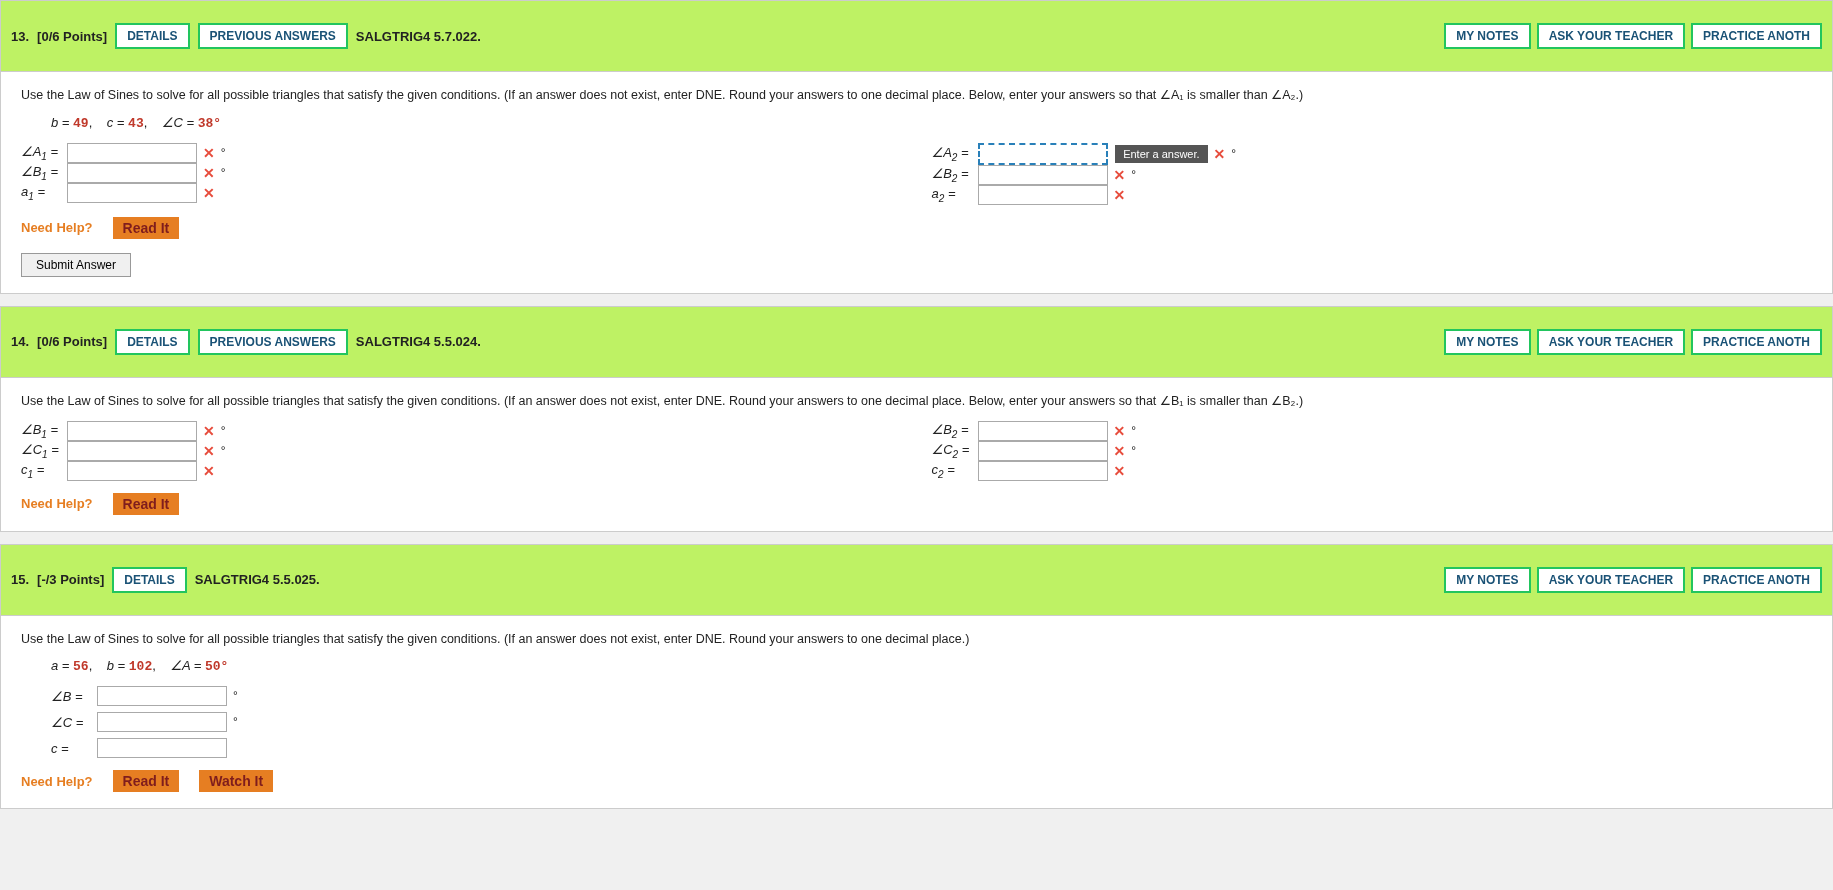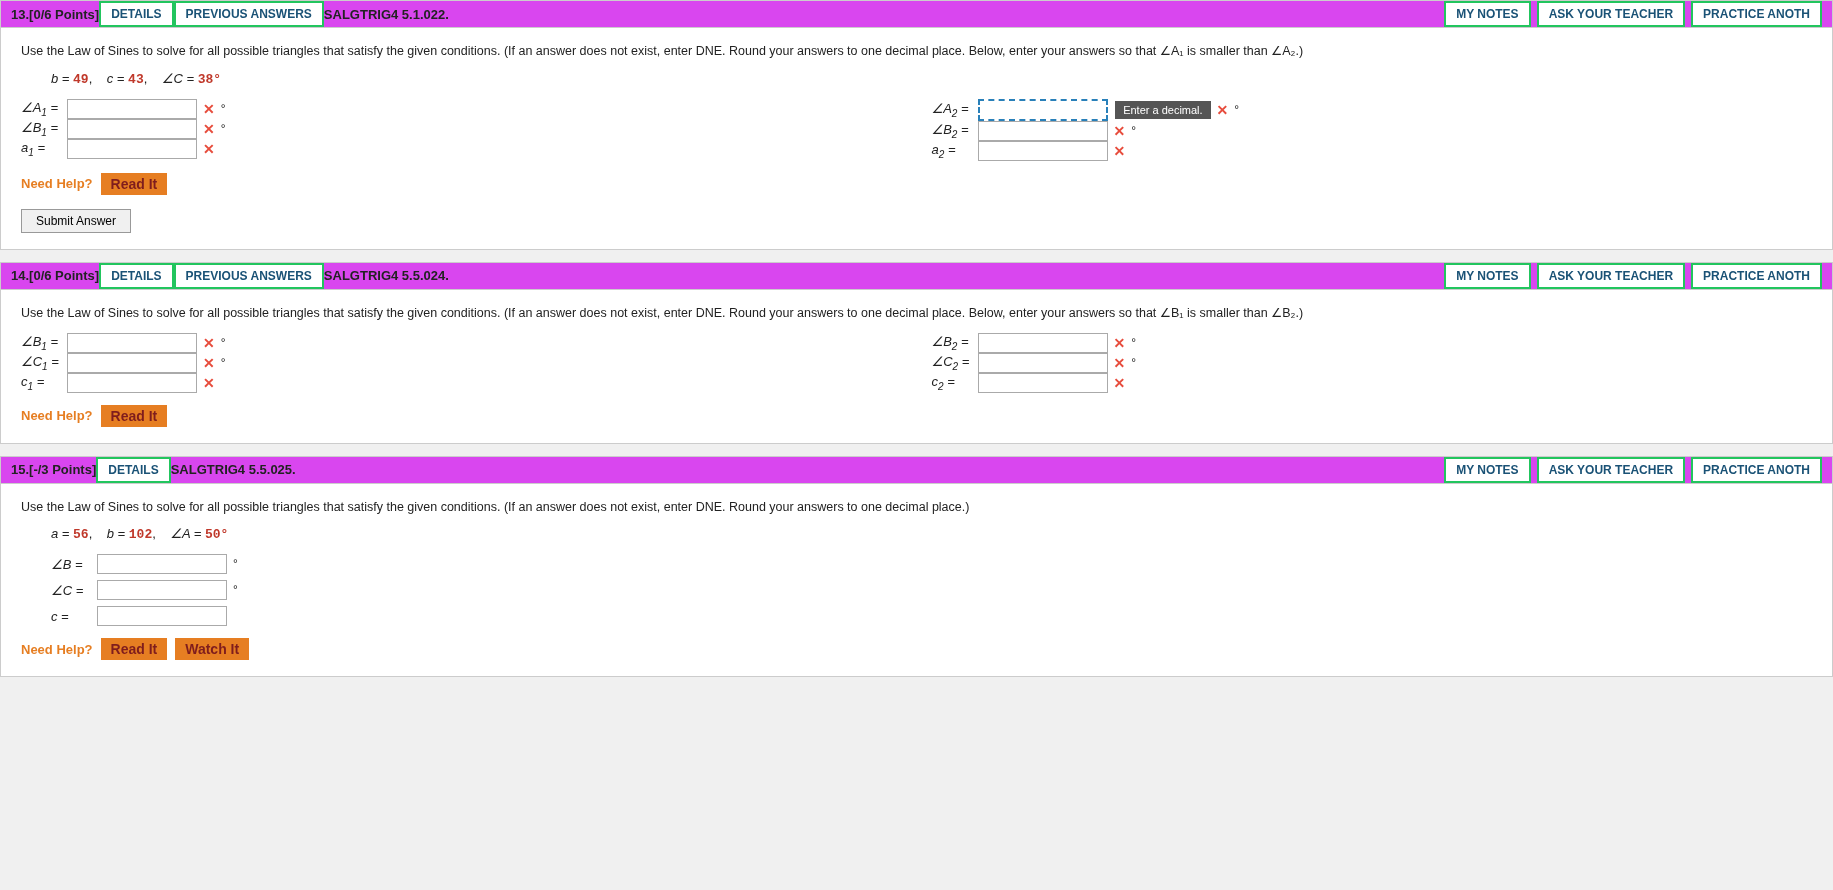--- a/index.html
+++ b/index.html
@@ -10,23 +10,24 @@
       color: #222;
     }
     .question-block {
       background: #fff;
       border: 1px solid #ccc;
       margin-bottom: 12px;
     }
     .question-header {
       display: flex;
       align-items: center;
-      padding: 0 10px;
-      background: #d946ef;
+      padding: 22px 10px;
+      background: #bef264;
       border-bottom: 1px solid #ccc;
+      gap: 8px;
     }
     .question-number {
       font-weight: bold;
       font-size: 13px;
       white-space: nowrap;
     }
     .btn-header {
       border: 2px solid #22c55e;
       color: #1a5276;
       background: #fff;
@@ -109,21 +110,21 @@
       color: #fff;
       font-size: 11px;
       padding: 3px 8px;
       position: relative;
       display: inline-block;
       margin-left: 4px;
     }
     .need-help {
       display: flex;
       align-items: center;
-      gap: 8px;
+      gap: 20px;
       margin-top: 8px;
     }
     .need-help-label {
       color: #e67e22;
       font-weight: bold;
       font-size: 13px;
     }
     .btn-read, .btn-watch {
       background: #e67e22;
       color: #7f1d1d;
@@ -156,21 +157,21 @@
   </style>
 </head>
 <body>
 
 <div class="question-block">
   <div class="question-header">
     <span class="question-number">13.</span>
     <span class="question-number">[0/6 Points]</span>
     <button class="btn-header">DETAILS</button>
     <button class="btn-header">PREVIOUS ANSWERS</button>
-    <span class="question-code">SALGTRIG4 5.1.022.</span>
+    <span class="question-code">SALGTRIG4 5.7.022.</span>
     <div class="header-right">
       <button class="btn-header">MY NOTES</button>
       <button class="btn-header">ASK YOUR TEACHER</button>
       <button class="btn-header">PRACTICE ANOTH</button>
     </div>
   </div>
   <div class="question-body">
     <p class="instructions">Use the Law of Sines to solve for all possible triangles that satisfy the given conditions. (If an answer does not exist, enter DNE. Round your answers to one decimal place. Below, enter your answers so that ∠A₁ is smaller than ∠A₂.)</p>
     <p class="given-vals">
       <span class="val-label"><i>b</i> = </span><span class="val-num">49</span><span>,&nbsp;&nbsp;&nbsp;</span>
@@ -197,21 +198,21 @@
           <input class="field-input" type="text" style="">
           <span class="x-mark">✕</span>
         </div>
       </div>
 
       <div>
         <div class="field-row">
           <span class="field-label">∠<i>A</i><sub>2</sub> =</span>
           <div style="position:relative; display:inline-block;">
             <input class="field-input active-input" type="text" style="">
-            <div class="tooltip-box">Enter a decimal.</div>
+            <div class="tooltip-box">Enter a answer.</div>
           </div>
           <span class="x-mark">✕</span>
           <span class="field-unit">°</span>
         </div>
         <div class="field-row">
           <span class="field-label">∠<i>B</i><sub>2</sub> =</span>
           <input class="field-input" type="text" style="">
           <span class="x-mark">✕</span>
           <span class="field-unit">°</span>
         </div>

